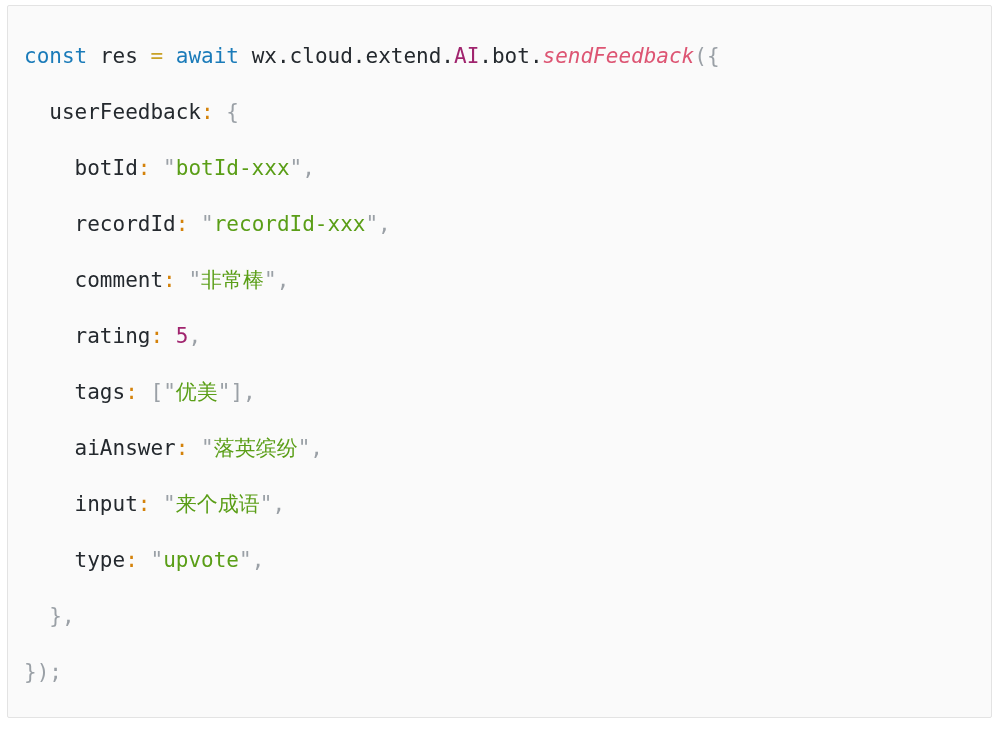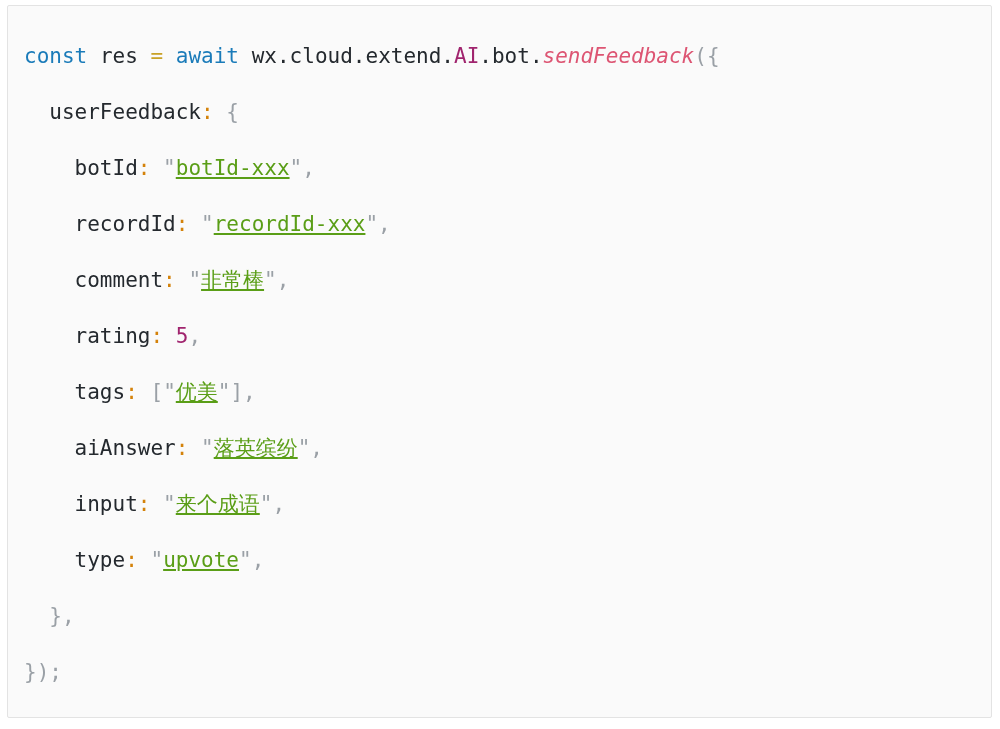--- a/index.html
+++ b/index.html
@@ -50,21 +50,21 @@
   
   .tok-keyword     { color: #1a7bb9; }
   .tok-variable    { color: #24292e; }
   .tok-operator    { color: #c9a227; }
   .tok-plain       { color: #24292e; }
   .tok-property    { color: #24292e; }
   .tok-class       { color: #a0246e; }
   .tok-function    { color: #dd5573; font-style: italic; }
   .tok-punctuation { color: #9aa0a6; }
   .tok-colon       { color: #d4820a; }
-  .tok-string      { color: #5a9e17; text-decoration: underline; }
+  .tok-string      { color: #5a9e17; }
   .tok-quote       { color: #9aa0a6; }
   .tok-number      { color: #a0246e; }
   .tok-dot         { color: #3c4043; }
 </style>
 </head>
 <body>
 
 <div id="code-card" style="background: rgb(250, 250, 250); border-color: rgb(227, 227, 227);">
   <pre id="code-block"><code><span class="code-line"><span class="tok-keyword" style="color: rgb(26, 123, 185);">const</span><span class="tok-plain" style="color: rgb(36, 41, 46);"> </span><span class="tok-variable" style="color: rgb(36, 41, 46);">res</span><span class="tok-plain" style="color: rgb(36, 41, 46);"> </span><span class="tok-operator" style="color: rgb(201, 162, 39);">=</span><span class="tok-plain" style="color: rgb(36, 41, 46);"> </span><span class="tok-keyword" style="color: rgb(26, 123, 185);">await</span><span class="tok-plain" style="color: rgb(36, 41, 46);"> </span><span class="tok-plain" style="color: rgb(36, 41, 46);">wx</span><span class="tok-dot" style="color: rgb(36, 41, 46);">.</span><span class="tok-plain" style="color: rgb(36, 41, 46);">cloud</span><span class="tok-dot" style="color: rgb(36, 41, 46);">.</span><span class="tok-plain" style="color: rgb(36, 41, 46);">extend</span><span class="tok-dot" style="color: rgb(36, 41, 46);">.</span><span class="tok-class" style="color: rgb(160, 36, 110);">AI</span><span class="tok-dot" style="color: rgb(36, 41, 46);">.</span><span class="tok-plain" style="color: rgb(36, 41, 46);">bot</span><span class="tok-dot" style="color: rgb(36, 41, 46);">.</span><span class="tok-function" style="color: rgb(221, 85, 115);">sendFeedback</span><span class="tok-punctuation" style="color: rgb(154, 160, 166);">({</span></span><span class="code-line"><span>  </span><span class="tok-property" style="color: rgb(36, 41, 46);">userFeedback</span><span class="tok-colon" style="color: rgb(212, 130, 10);">:</span><span class="tok-plain" style="color: rgb(36, 41, 46);"> </span><span class="tok-punctuation" style="color: rgb(154, 160, 166);">{</span></span><span class="code-line"><span>    </span><span class="tok-property" style="color: rgb(36, 41, 46);">botId</span><span class="tok-colon" style="color: rgb(212, 130, 10);">:</span><span class="tok-plain" style="color: rgb(36, 41, 46);"> </span><span class="tok-quote" style="color: rgb(154, 160, 166);">"</span><span class="tok-string" style="color: rgb(90, 158, 23);">botId-xxx</span><span class="tok-quote" style="color: rgb(154, 160, 166);">"</span><span class="tok-punctuation" style="color: rgb(154, 160, 166);">,</span></span><span class="code-line"><span>    </span><span class="tok-property" style="color: rgb(36, 41, 46);">recordId</span><span class="tok-colon" style="color: rgb(212, 130, 10);">:</span><span class="tok-plain" style="color: rgb(36, 41, 46);"> </span><span class="tok-quote" style="color: rgb(154, 160, 166);">"</span><span class="tok-string" style="color: rgb(90, 158, 23);">recordId-xxx</span><span class="tok-quote" style="color: rgb(154, 160, 166);">"</span><span class="tok-punctuation" style="color: rgb(154, 160, 166);">,</span></span><span class="code-line"><span>    </span><span class="tok-property" style="color: rgb(36, 41, 46);">comment</span><span class="tok-colon" style="color: rgb(212, 130, 10);">:</span><span class="tok-plain" style="color: rgb(36, 41, 46);"> </span><span class="tok-quote" style="color: rgb(154, 160, 166);">"</span><span class="tok-string" style="color: rgb(90, 158, 23);">非常棒</span><span class="tok-quote" style="color: rgb(154, 160, 166);">"</span><span class="tok-punctuation" style="color: rgb(154, 160, 166);">,</span></span><span class="code-line"><span>    </span><span class="tok-property" style="color: rgb(36, 41, 46);">rating</span><span class="tok-colon" style="color: rgb(212, 130, 10);">:</span><span class="tok-plain" style="color: rgb(36, 41, 46);"> </span><span class="tok-number" style="color: rgb(160, 36, 110);">5</span><span class="tok-punctuation" style="color: rgb(154, 160, 166);">,</span></span><span class="code-line"><span>    </span><span class="tok-property" style="color: rgb(36, 41, 46);">tags</span><span class="tok-colon" style="color: rgb(212, 130, 10);">:</span><span class="tok-plain" style="color: rgb(36, 41, 46);"> </span><span class="tok-punctuation" style="color: rgb(154, 160, 166);">[</span><span class="tok-quote" style="color: rgb(154, 160, 166);">"</span><span class="tok-string" style="color: rgb(90, 158, 23);">优美</span><span class="tok-quote" style="color: rgb(154, 160, 166);">"</span><span class="tok-punctuation" style="color: rgb(154, 160, 166);">]</span><span class="tok-punctuation" style="color: rgb(154, 160, 166);">,</span></span><span class="code-line"><span>    </span><span class="tok-property" style="color: rgb(36, 41, 46);">aiAnswer</span><span class="tok-colon" style="color: rgb(212, 130, 10);">:</span><span class="tok-plain" style="color: rgb(36, 41, 46);"> </span><span class="tok-quote" style="color: rgb(154, 160, 166);">"</span><span class="tok-string" style="color: rgb(90, 158, 23);">落英缤纷</span><span class="tok-quote" style="color: rgb(154, 160, 166);">"</span><span class="tok-punctuation" style="color: rgb(154, 160, 166);">,</span></span><span class="code-line"><span>    </span><span class="tok-property" style="color: rgb(36, 41, 46);">input</span><span class="tok-colon" style="color: rgb(212, 130, 10);">:</span><span class="tok-plain" style="color: rgb(36, 41, 46);"> </span><span class="tok-quote" style="color: rgb(154, 160, 166);">"</span><span class="tok-string" style="color: rgb(90, 158, 23);">来个成语</span><span class="tok-quote" style="color: rgb(154, 160, 166);">"</span><span class="tok-punctuation" style="color: rgb(154, 160, 166);">,</span></span><span class="code-line"><span>    </span><span class="tok-property" style="color: rgb(36, 41, 46);">type</span><span class="tok-colon" style="color: rgb(212, 130, 10);">:</span><span class="tok-plain" style="color: rgb(36, 41, 46);"> </span><span class="tok-quote" style="color: rgb(154, 160, 166);">"</span><span class="tok-string" style="color: rgb(90, 158, 23);">upvote</span><span class="tok-quote" style="color: rgb(154, 160, 166);">"</span><span class="tok-punctuation" style="color: rgb(154, 160, 166);">,</span></span><span class="code-line"><span>  </span><span class="tok-punctuation" style="color: rgb(154, 160, 166);">},</span></span><span class="code-line"><span class="tok-punctuation" style="color: rgb(154, 160, 166);">});</span></span></code></pre>
 </div>

